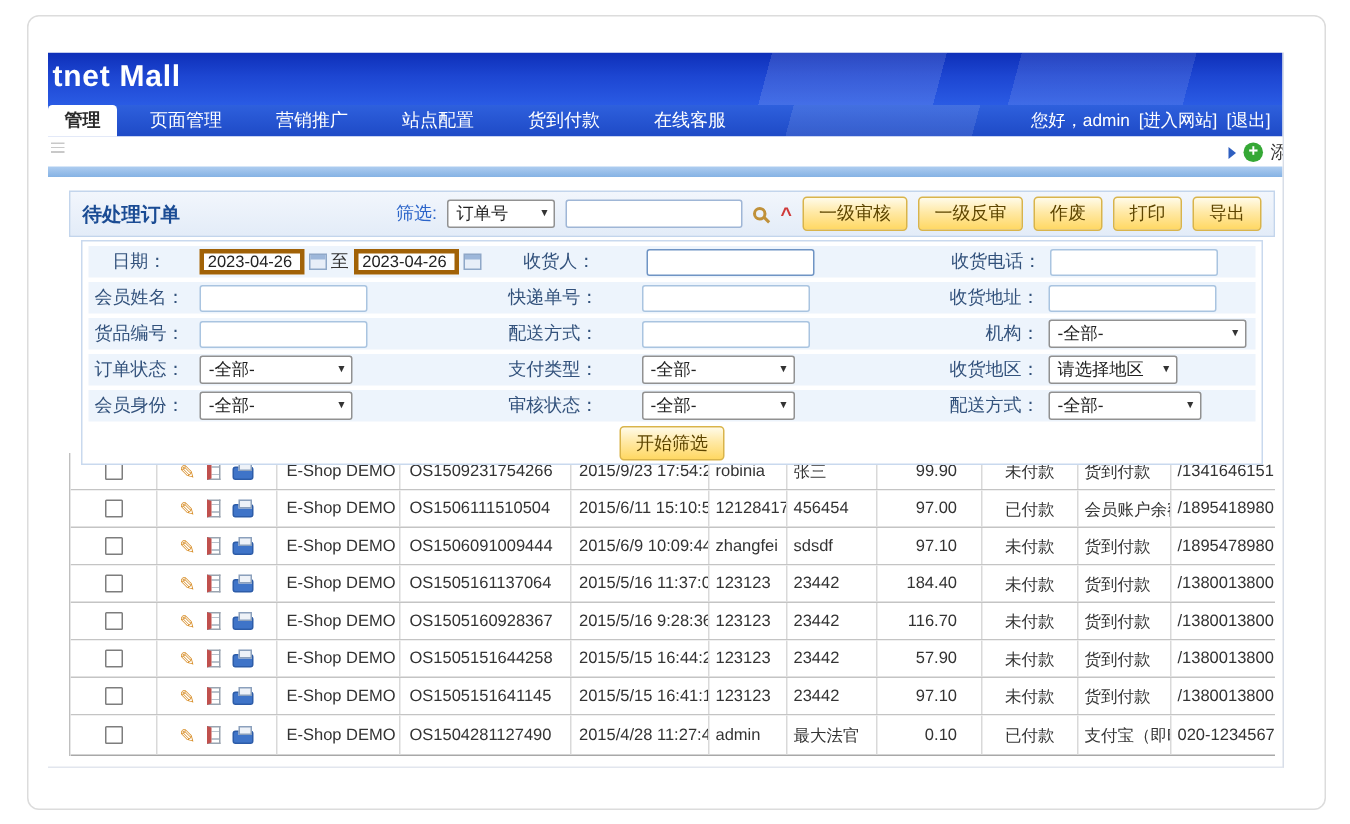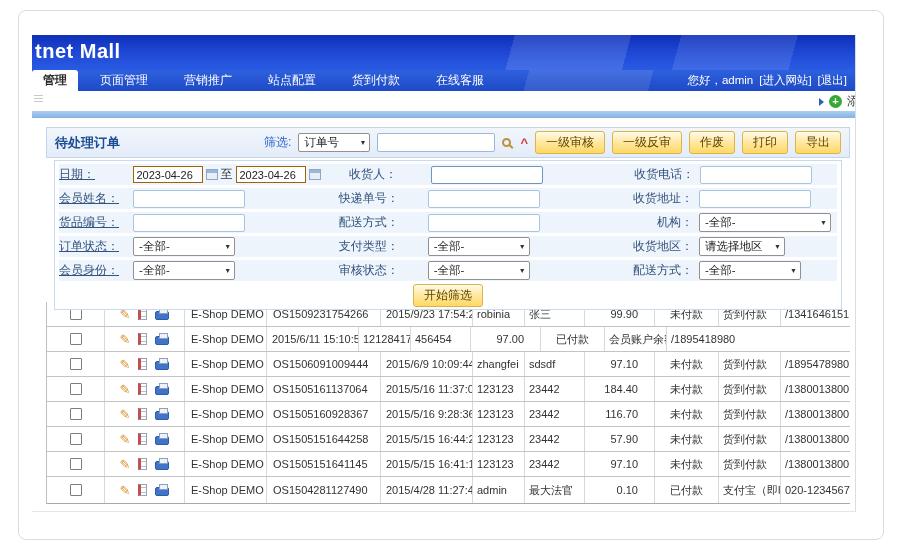--- a/index.html
+++ b/index.html
@@ -60,29 +60,29 @@
                       right:-3px; bottom:-4px; transform:rotate(-45deg); }
   .collapse-caret { color:#cf3a3a; font-weight:bold; font-size:13px; line-height:10px; }
   .btn-y { background:linear-gradient(180deg,#fffbe9,#ffe9a6 45%,#ffd863); border:1px solid #d9b44a;
            border-radius:3px; font-size:12px; color:#5d4500; padding:2px 10px; white-space:nowrap; cursor:default; }
 
   
   .fpanel { position:absolute; left:22px; top:125px; width:788px; height:150px; background:#fff;
             border:1px solid #c9d9ee; z-index:5; }
   .frow { position:absolute; left:4px; width:778px; height:21px; background:#edf4fc;
           display:flex; align-items:center; font-size:12px; color:#33527c; }
-  .flbl1 { width:76px; text-align:left;text-decoration:underline; }
+  .flbl1 { width:76px; text-align:center; }
   .flbl2 { width:118px; text-align:center; }
   .flbl3 { width:118px; text-align:right; }
   .fctl1 { width:210px; display:flex; align-items:center; gap:3px; padding-left:6px; }
   .fctl2 { width:184px; display:flex; align-items:center; padding-left:6px; }
   .fctl3 { width:160px; display:flex; align-items:center; padding-left:6px; }
   .f-in { width:112px; height:18px; border:1px solid #a9c4e0; border-radius:2px; background:#fff;
           font-size:11px; padding:0 3px; }
-  .datebox { width:70px; height:17px; border:1px solid #a16207; background:#fff; font-size:11px; color:#222;
+  .datebox { width:70px; height:17px; border:3px solid #a16207; background:#fff; font-size:11px; color:#222;
              display:flex; align-items:center; padding:0 3px; white-space:nowrap; }
   .ic-cal { position:relative; width:12px; height:11px; background:#e7eef8; border:1px solid #8fa8c8; }
   .ic-cal::before { content:''; position:absolute; left:0; top:0; width:100%; height:3px; background:#9db7da; }
   .sel-f { width:102px; }
   .sel-org { width:132px; }
   .region-btn { width:86px; }
   .btn-start { position:absolute; left:50%; top:123px; transform:translateX(-50%); }
 
   
   .otable { position:absolute; left:14px; top:267px; width:804px; overflow:hidden;
@@ -190,20 +190,21 @@
       <div class="trow">
         <div class="td ct-cb">
             <span class="cbx"></span>
           </div>
         <div class="td ct-ic">
             <span class="ic-edit">✎</span>
             <span class="ic-doc"></span>
             <span class="ic-print"></span>
           </div>
         <div class="td ct-store">E-Shop DEMO</div>
+        <div class="td ct-order">OS1506111510504</div>
         <div class="td ct-dt">2015/6/11 15:10:50</div>
         <div class="td ct-user">12128417</div>
         <div class="td ct-cons">456454</div>
         <div class="td ct-amt">97.00</div>
         <div class="td ct-status">已付款</div>
         <div class="td ct-method">会员账户余额</div>
         <div class="td ct-phone">/1895418980</div>
       </div>
       <div class="trow">
         <div class="td ct-cb">

